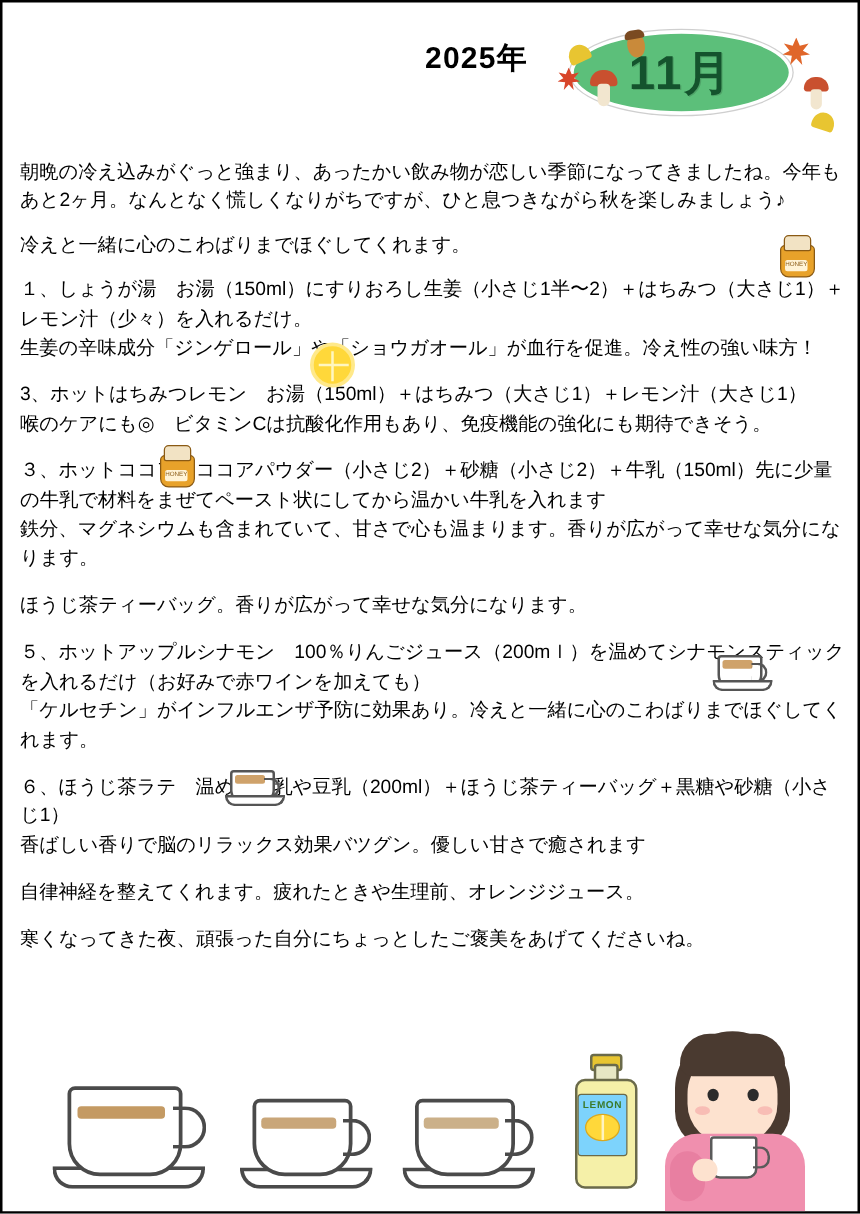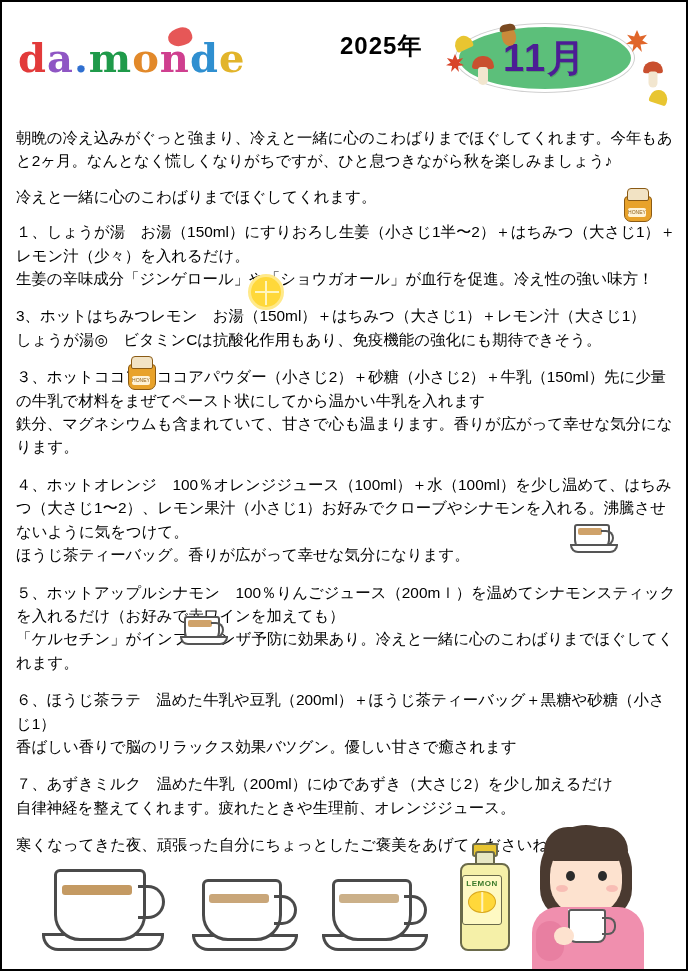--- a/index.html
+++ b/index.html
@@ -84,21 +84,21 @@
     background: #5cbf7a;
     border: 3px solid #ffffff;
     box-shadow: 0 0 0 1px #cfcfcf;
   }
   .month-badge .mtxt {
     position: absolute;
     inset: 0;
     display: flex;
     align-items: center;
     justify-content: center;
-    color: #4c1d95;
+    color: #14532d;
     font-size: 38px;
     font-weight: bold;
     letter-spacing: 2px;
     text-shadow: 1px 1px 0 rgba(0,0,0,.15);
   }
 
   
   .mushroom {
     position: absolute;
     width: 22px;
@@ -323,21 +323,21 @@
   .lemonbottle .bod {
     position:absolute; left:0; top:12px;
     width:46px; height:84px;
     background:#f5f0a8;
     border:2px solid #6a6a4a;
     border-radius:8px 8px 8px 8px;
   }
   .lemonbottle .label {
     position:absolute; left:2px; top:24px;
     width:38px; height:48px;
-    background:#fef9c3;
+    background:#7dd3fc;
     border:1.5px solid #6a6a4a;
     border-radius:3px;
     text-align:center;
   }
   .lemonbottle .label .txt {
     font-size:8px;
     color:#3b7a2a;
     font-weight:bold;
     margin-top:3px;
     letter-spacing:.5px;
@@ -439,24 +439,20 @@
     border-radius: 9px;
   }
 </style>
 </head>
 <body>
 
 <div class="page">
 
   <div class="header">
 
-    <div class="logo">
-      <span class="l1">d</span><span class="l2">a</span><span class="l3">.</span><span class="l4">m</span><span class="l5">o</span><span class="l6">n</span><span class="l7">d</span><span class="l8">e</span>
-      <span class="dotblob"></span>
-    </div>
 
     <div class="year">2025年</div>
 
     <div class="month-badge">
       <div class="mtxt">11月</div>
     </div>
 
     <div class="leaf leafA"></div>
     <div class="leaf leaf2"></div>
     <div class="ginkgo g1"></div>
@@ -468,56 +464,54 @@
     </div>
     <div class="mushroom m2">
       <div class="cap"></div>
         <div class="stem"></div>
     </div>
 
   </div>
 
   <div class="content">
 
-    <p class="para">朝晩の冷え込みがぐっと強まり、冷えと一緒に心のこわばりまでほぐしてくれます。今年もあと2ヶ月。なんとなく慌しくなりがちですが、ひと息つきながら秋を楽しみましょう♪</p>
+    <p class="para">朝晩の冷え込みがぐっと強まり、あったかい飲み物が恋しい季節になってきましたね。今年もあと2ヶ月。なんとなく慌しくなりがちですが、ひと息つきながら秋を楽しみましょう♪</p>
 
     <p class="para">冷えと一緒に心のこわばりまでほぐしてくれます。</p>
 
     <div class="block">
       <p>１、しょうが湯　お湯（150ml）にすりおろし生姜（小さじ1半〜2）＋はちみつ（大さじ1）＋レモン汁（少々）を入れるだけ。</p>
       <p>生姜の辛味成分「ジンゲロール」や「ショウガオール」が血行を促進。冷え性の強い味方！</p>
     </div>
 
     <div class="block">
       <p>3、ホットはちみつレモン　お湯（150ml）＋はちみつ（大さじ1）＋レモン汁（大さじ1）</p>
-      <p>しょうが湯◎　ビタミンCは抗酸化作用もあり、免疫機能の強化にも期待できそう。</p>
+      <p>喉のケアにも◎　ビタミンCは抗酸化作用もあり、免疫機能の強化にも期待できそう。</p>
     </div>
 
     <div class="block">
       <p>３、ホットココア　ココアパウダー（小さじ2）＋砂糖（小さじ2）＋牛乳（150ml）先に少量の牛乳で材料をまぜてペースト状にしてから温かい牛乳を入れます</p>
       <p>鉄分、マグネシウムも含まれていて、甘さで心も温まります。香りが広がって幸せな気分になります。</p>
     </div>
 
     <div class="block">
-      <p>４、ホットオレンジ　100％オレンジジュース（100ml）＋水（100ml）を少し温めて、はちみつ（大さじ1〜2）、レモン果汁（小さじ1）お好みでクローブやシナモンを入れる。沸騰させないように気をつけて。</p>
       <p>ほうじ茶ティーバッグ。香りが広がって幸せな気分になります。</p>
     </div>
 
     <div class="block">
       <p>５、ホットアップルシナモン　100％りんごジュース（200mｌ）を温めてシナモンスティックを入れるだけ（お好みで赤ワインを加えても）</p>
       <p>「ケルセチン」がインフルエンザ予防に効果あり。冷えと一緒に心のこわばりまでほぐしてくれます。</p>
     </div>
 
     <div class="block">
       <p>６、ほうじ茶ラテ　温めた牛乳や豆乳（200ml）＋ほうじ茶ティーバッグ＋黒糖や砂糖（小さじ1）</p>
       <p>香ばしい香りで脳のリラックス効果バツグン。優しい甘さで癒されます</p>
     </div>
 
     <div class="block">
-      <p>７、あずきミルク　温めた牛乳（200ml）にゆであずき（大さじ2）を少し加えるだけ</p>
       <p>自律神経を整えてくれます。疲れたときや生理前、オレンジジュース。</p>
     </div>
 
     <p class="para">寒くなってきた夜、頑張った自分にちょっとしたご褒美をあげてくださいね。</p>
 
     <div class="deco honey honey1">
       <div class="jar"></div>
         <div class="lid"></div>
       <div class="lbl">HONEY</div>
     </div>

